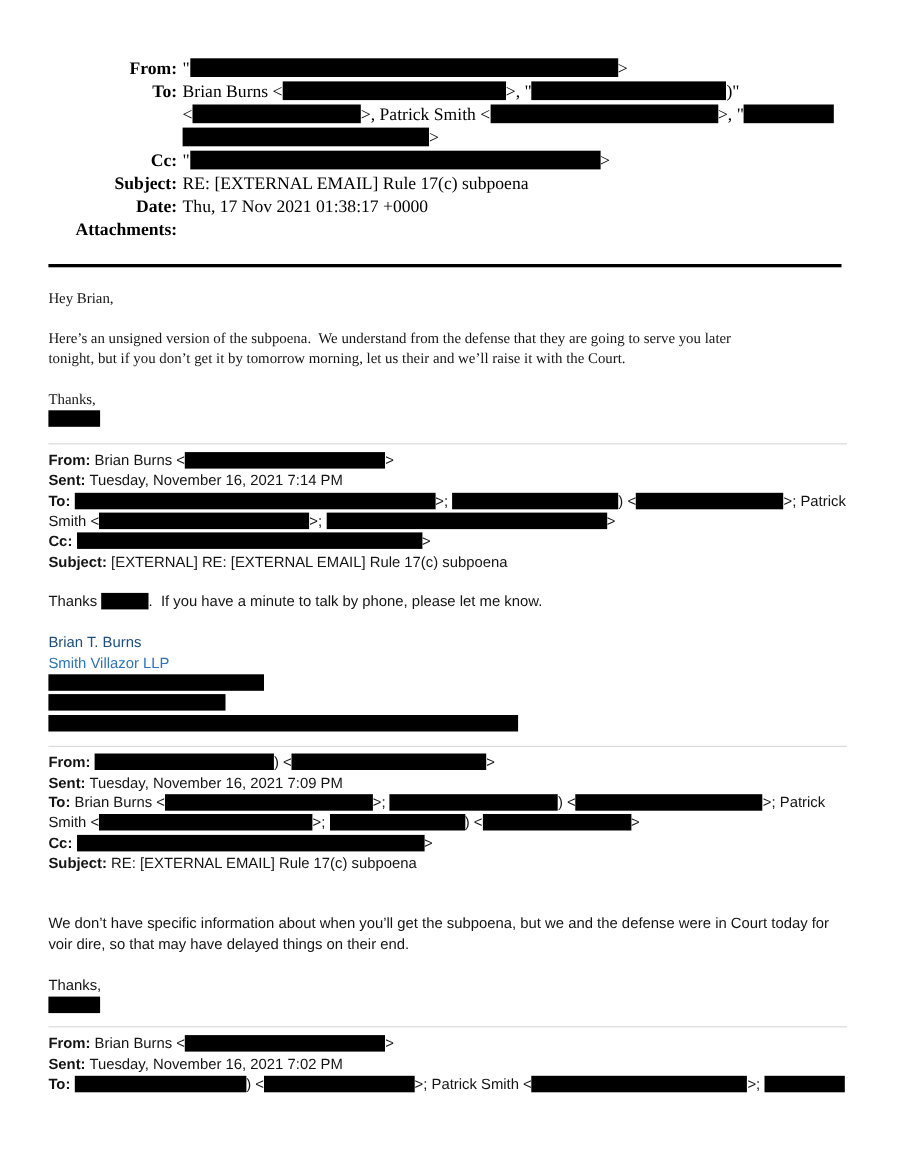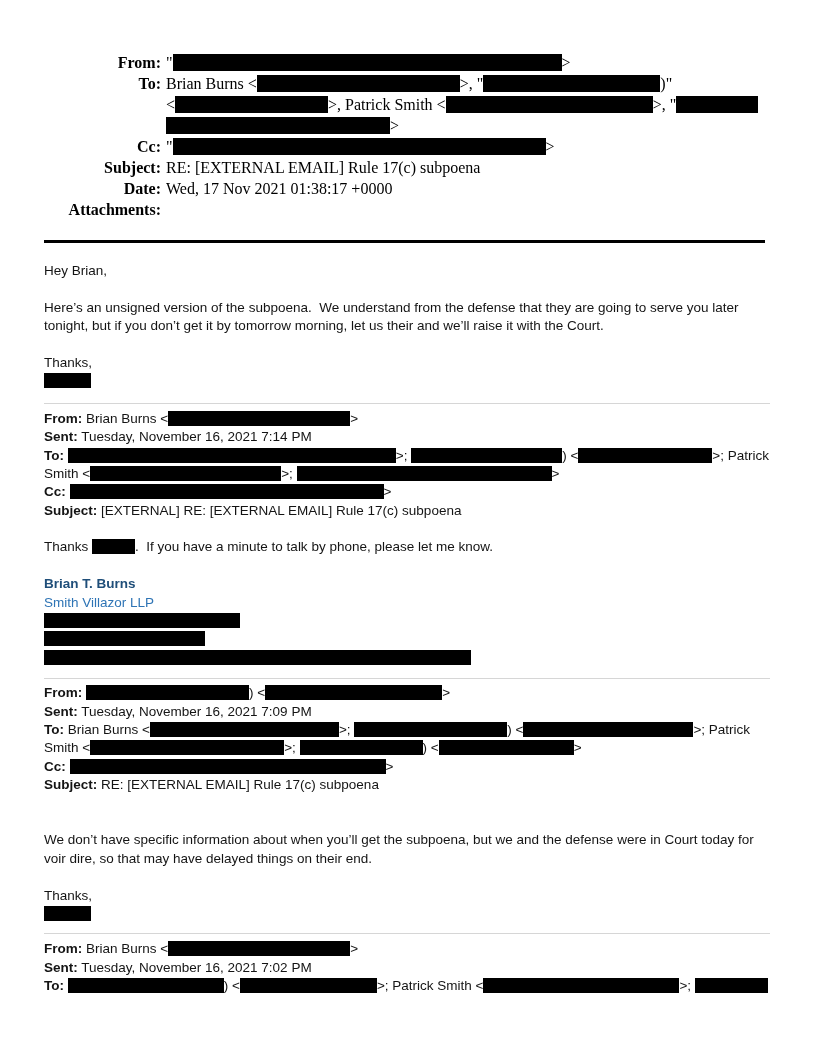--- a/index.html
+++ b/index.html
@@ -22,42 +22,42 @@
   .r1 { margin-top:12px; }
   .r2 { margin-top:11px; }
   .r3 { margin-top:10px; }
 
   
   .sans { font-family:"Liberation Sans","DejaVu Sans",sans-serif; font-size:13.5px; color:#141414; }
   .lines .line { line-height:18.4px; height:18.4px; white-space:pre; }
   .sans .redact { height:15px; vertical-align:-3px; }
   .redact { display:inline-block; background:var(--redact,#000); }
   .b { font-weight:bold; }
-  .sig-name { font-weight:bold; color:var(--name-blue,#1F4E79); }
+  .sig-name { font-weight:normal; color:var(--name-blue,#1F4E79); }
   .sig-firm { color:var(--firm-blue,#2E74B5); }
 
-  .body1 { margin-top:19px; }
+  .body1 { margin-top:19px;font-family:Liberation Serif, serif; }
   .q1 { margin-top:6px; }
   .q2 { margin-top:5px; }
   .q3 { margin-top:6px; }
 </style>
 </head>
 <body>
 
 <div class="page">
   <div class="doc">
 
     <div class="serif top-header">
         <div class="hrow"><span class="hlabel">From:</span><span class="hvalue"><span>"</span><span class="redact" style="width: 389px;"></span><span>&gt;</span></span></div>
         <div class="hrow"><span class="hlabel">To:</span><span class="hvalue"><span>Brian Burns &lt;</span><span class="redact" style="width: 203px;"></span><span>&gt;, "</span><span class="redact" style="width: 177px;"></span><span>)"</span></span></div>
         <div class="hrow"><span class="hlabel"></span><span class="hvalue"><span>&lt;</span><span class="redact" style="width: 153px;"></span><span>&gt;, Patrick Smith &lt;</span><span class="redact" style="width: 207px;"></span><span>&gt;, "</span><span class="redact" style="width: 82px;"></span></span></div>
         <div class="hrow"><span class="hlabel"></span><span class="hvalue"><span class="redact" style="width: 224px;"></span><span>&gt;</span></span></div>
         <div class="hrow"><span class="hlabel">Cc:</span><span class="hvalue"><span>"</span><span class="redact" style="width: 373px;"></span><span>&gt;</span></span></div>
         <div class="hrow"><span class="hlabel">Subject:</span><span class="hvalue"><span>RE: [EXTERNAL EMAIL] Rule 17(c) subpoena</span></span></div>
-        <div class="hrow"><span class="hlabel">Date:</span><span class="hvalue"><span>Wed, 17 Nov 2021 01:38:17 +0000</span></span></div>
+        <div class="hrow"><span class="hlabel">Date:</span><span class="hvalue"><span>Thu, 17 Nov 2021 01:38:17 +0000</span></span></div>
         <div class="hrow"><span class="hlabel">Attachments:</span></div>
       </div>
 
     <hr class="rule-thick">
 
     <div class="sans lines body1">
         <div class="line"><span>Hey Brian,</span></div>
         <div class="line"></div>
         <div class="line"><span>Here’s an unsigned version of the subpoena.  We understand from the defense that they are going to serve you later</span></div>
         <div class="line"><span>tonight, but if you don’t get it by tomorrow morning, let us their and we’ll raise it with the Court.</span></div>

